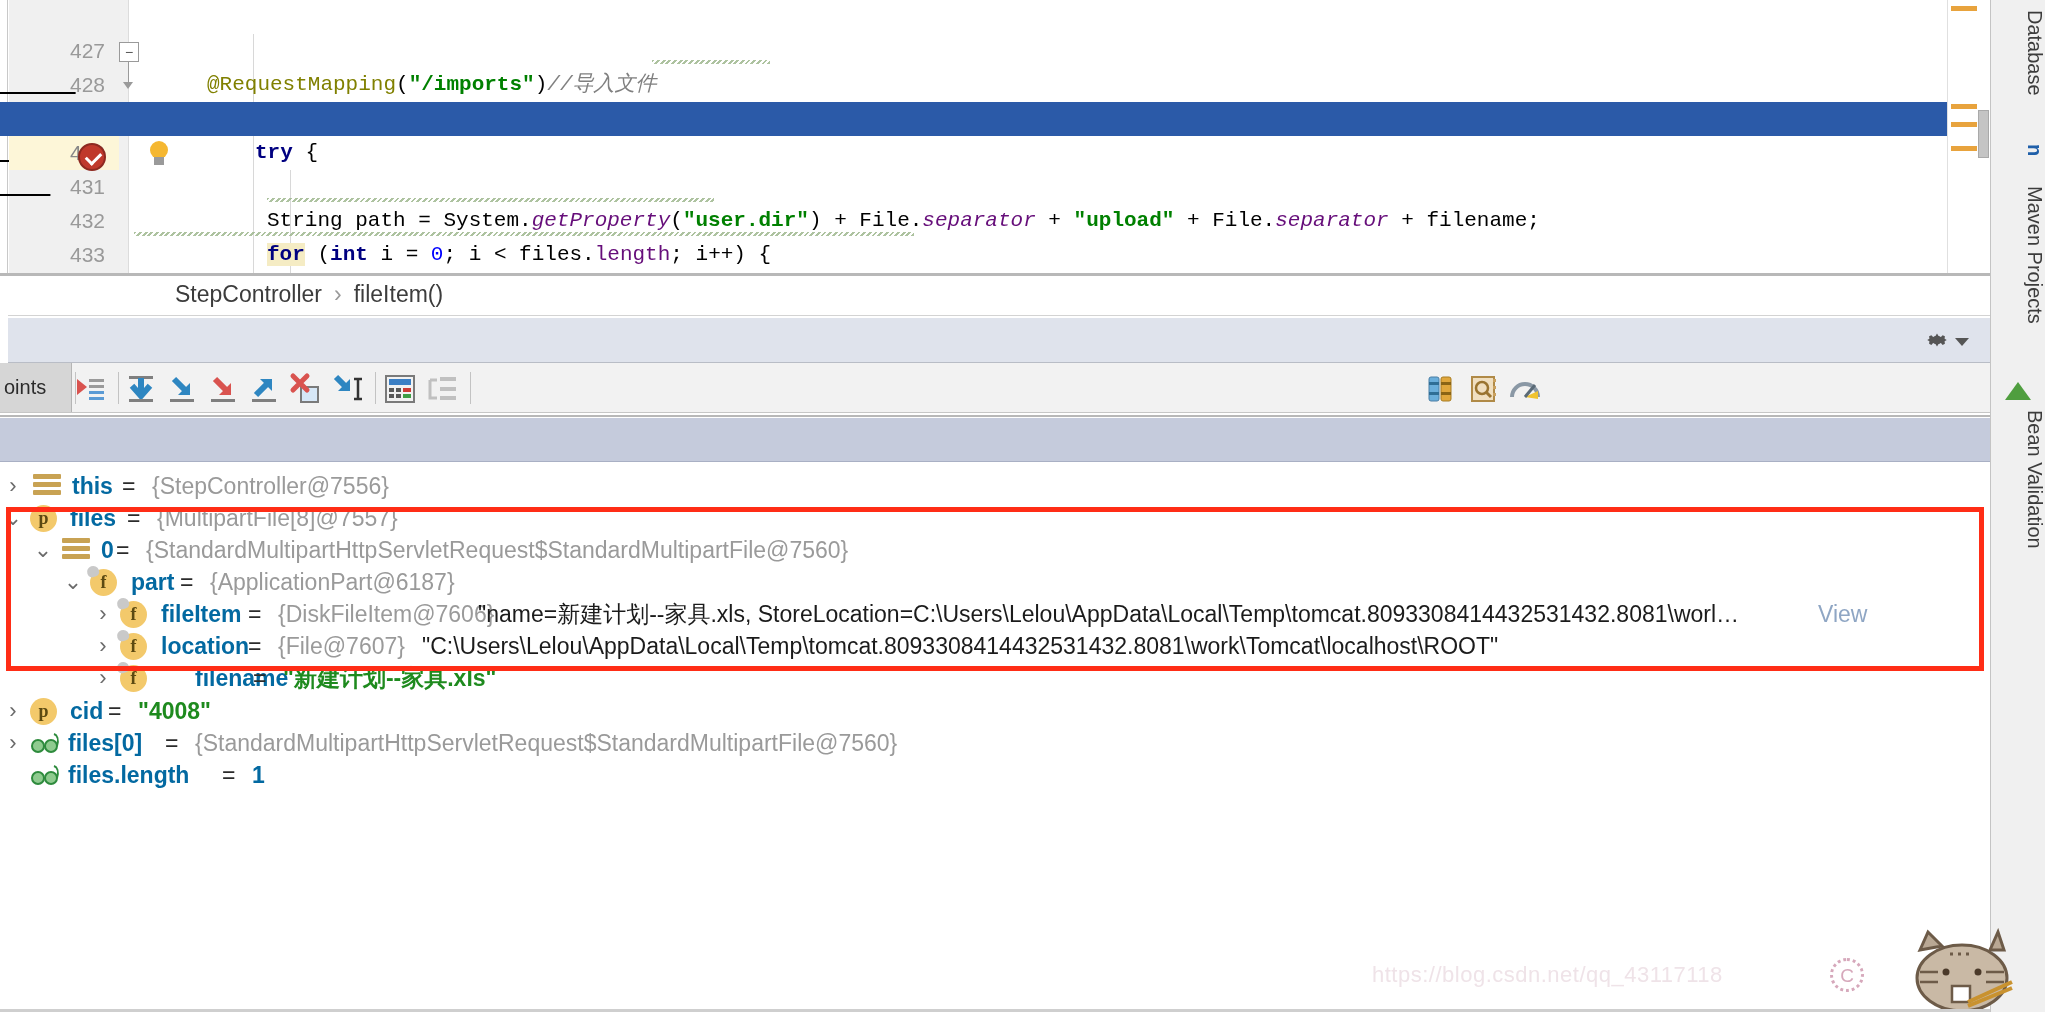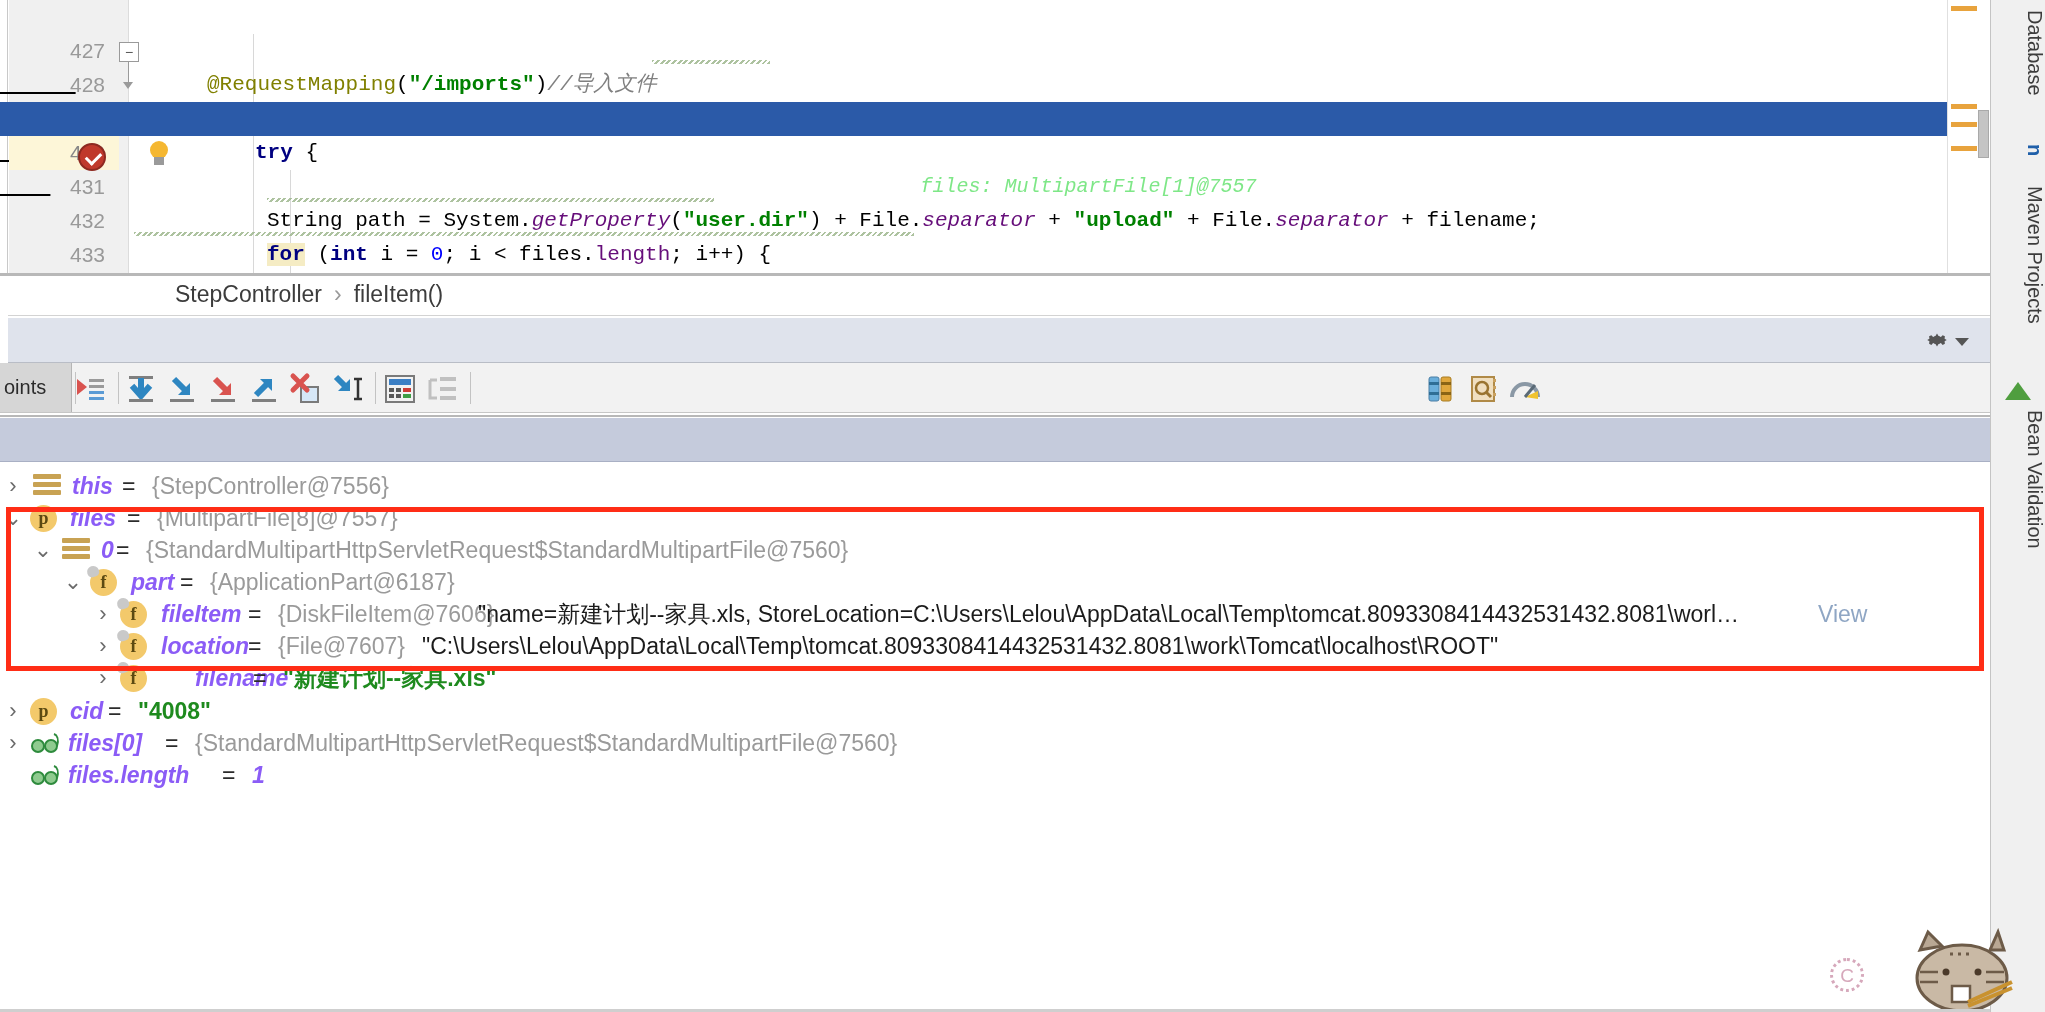--- a/index.html
+++ b/index.html
@@ -188,21 +188,21 @@
   }
   .icon-obj {
     position:absolute; width:28px; height:24px; top:4px;
   }
   .icon-obj i {
     display:block; height:5px; background:#c8a253; margin-bottom:3px; border-radius:1px;
   }
   .icon-eye {
     position:absolute; width:32px; height:24px; top:5px; color:#2e8b3d; font-size:22px;
   }
-  .vname { position:absolute; color:#8b5cf6; font-weight:600;font-style:italic; }
+  .vname { position:absolute; color:#0369a1; font-weight:600; }
   .veq { position:absolute; color:#2b2b2b; }
   .vval { position:absolute; color:#9a9a9a; }
   .vstr { position:absolute; color:#1b1b1b; }
   .vstr-green { position:absolute; color:#1e8a1e; font-weight:bold; }
   .vview { position:absolute; color:#8fa6c4; }
 
   .redbox {
     position:absolute; left:6px; top:507px; width:1978px; height:164px;
     border:5px solid #ff2d16; pointer-events:none;
   }
@@ -246,21 +246,20 @@
       <div class="squiggle" style="left:652px; top:26px; width:118px;"></div>
     </div>
 
     <div class="code-line" style="top:68px;margin-left:28px;">
       <span class="ln">429</span>
       <span class="code-text" style="left:227px;"><span class="kw">try</span><span class="plain"> {</span></span>
     </div>
 
     <div class="code-line hl-line" style="top:102px;">
       <span class="ln">430</span>
-      <span class="code-text" style="left:267px;"><span class="plain">String filename = files[0].getOriginalFilename();</span><span class="inlay">   files: MultipartFile[1]@7557</span></span>
     </div>
 
     <div class="code-line" style="top:136px;">
       <span class="ln">431</span>
       <span class="code-text" style="left:267px;"><span class="plain">String path = System.</span><span class="fld">getProperty</span><span class="plain">(</span><span class="str">"user.dir"</span><span class="plain">) + File.</span><span class="fld">separator</span><span class="plain"> + </span><span class="str">"upload"</span><span class="plain"> + File.</span><span class="fld">separator</span><span class="plain"> + filename;</span></span>
     </div>
 
     <div class="code-line" style="top:170px;">
       <span class="ln">432</span>
       <span class="code-text" style="left:267px;"><span class="kw for-hl">for</span><span class="plain"> (</span><span class="kw">int</span><span class="plain"> i = </span><span class="num">0</span><span class="plain">; i &lt; files.</span><span class="stat">length</span><span class="plain">; i++) {</span></span>
@@ -550,20 +549,21 @@
   <div class="redbox"></div>
 
   <div class="right-rail">
     <div class="vtab" style="top:4px; height:130px;">Database</div>
     <div class="vtab sel" style="top:138px; height:40px;">n</div>
     <div class="vtab" style="top:180px; height:200px;">Maven Projects</div>
     <div class="rail-green" style="top:382px;"></div>
     <div class="vtab" style="top:404px; height:230px;">Bean Validation</div>
   </div>
 
+  <div class="watermark">https://blog.csdn.net/qq_43117118</div>
   <div class="wm-badge">C</div>
   <div class="cat">
     <svg viewBox="0 0 150 84" width="150" height="84">
       <path d="M40 22 L48 4 L62 18 Z" fill="#b9a894" stroke="#6d5b48" stroke-width="3"></path>
       <path d="M110 22 L118 4 L124 22 Z" fill="#b9a894" stroke="#6d5b48" stroke-width="3"></path>
       <ellipse cx="82" cy="50" rx="45" ry="33" fill="#c9b9a5" stroke="#6d5b48" stroke-width="3"></ellipse>
       <circle cx="66" cy="44" r="3.5" fill="#4b3a2a"></circle>
       <circle cx="98" cy="44" r="3.5" fill="#4b3a2a"></circle>
       <path d="M70 26 h3 M78 26 h3 M86 26 h3" stroke="#6d5b48" stroke-width="3"></path>
       <path d="M40 44 h18 M40 54 h18" stroke="#6d5b48" stroke-width="2.5"></path>

